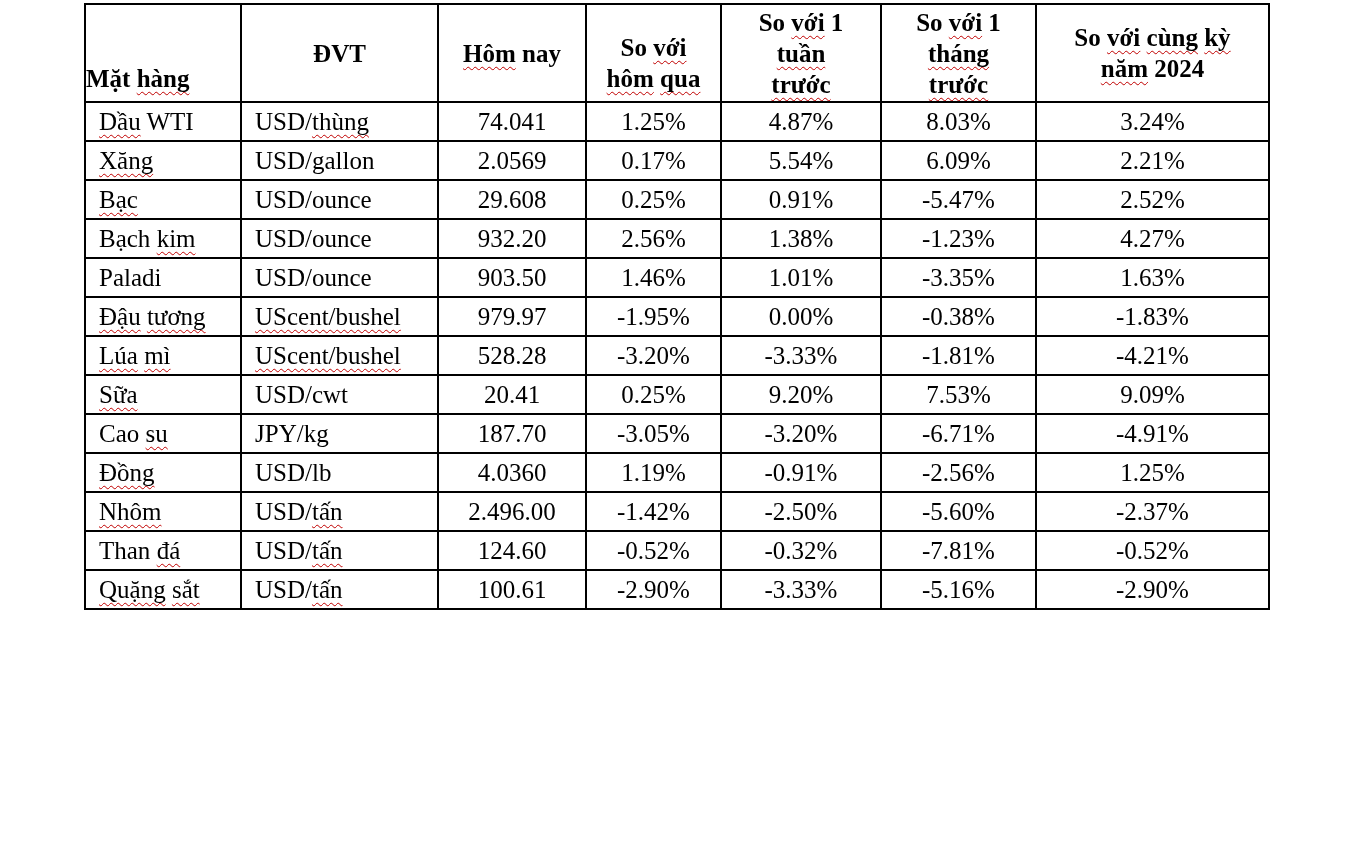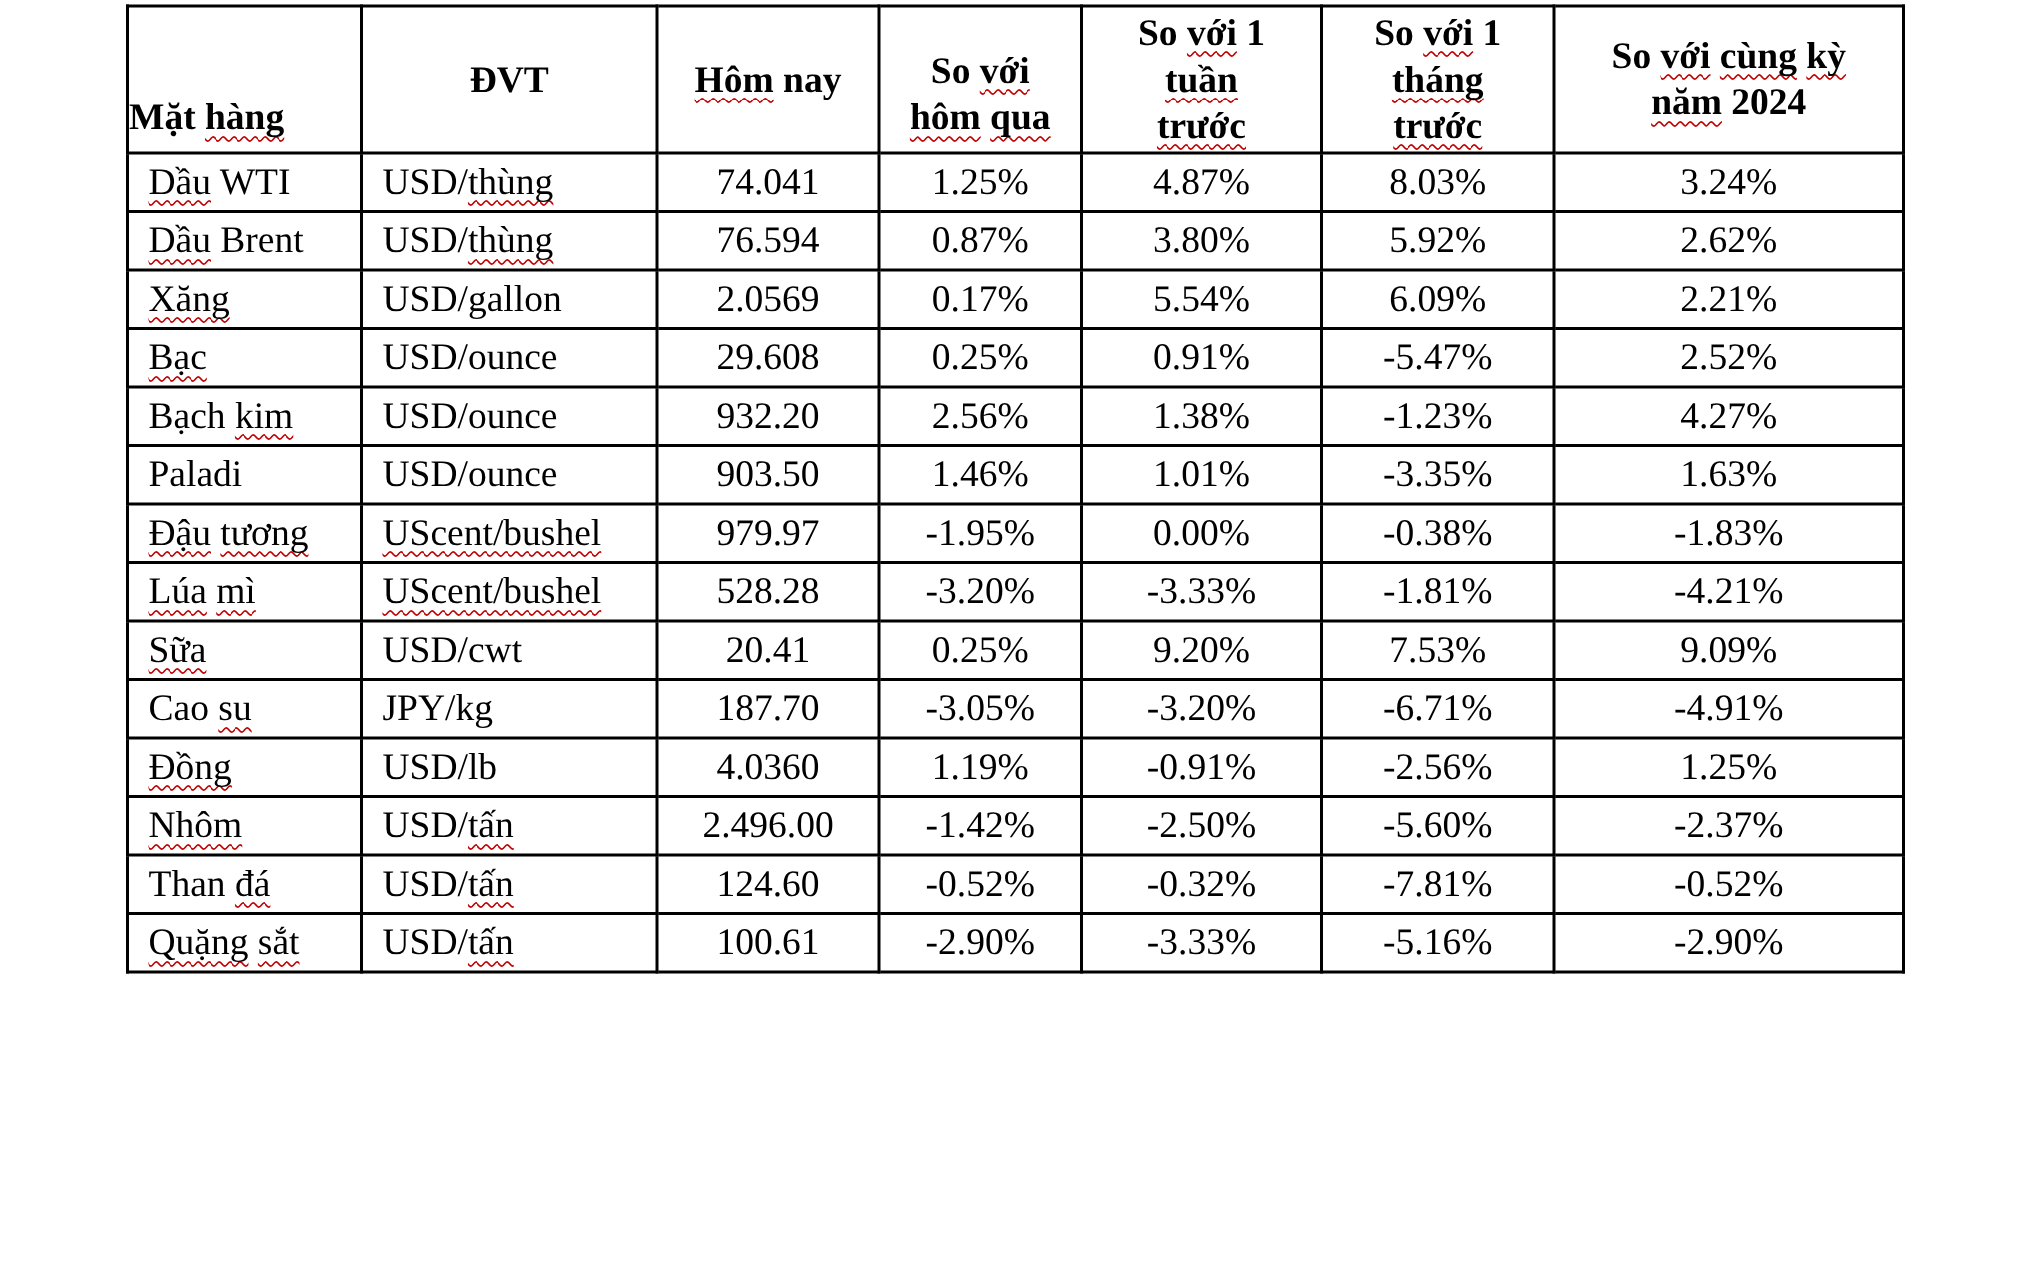--- a/index.html
+++ b/index.html
@@ -89,29 +89,20 @@
         <tr>
           <td class="l"><span class="sq">Dầu</span> WTI</td>
           <td class="l">USD/<span class="sq">thùng</span></td>
           <td class="c">74.041</td>
           <td class="c">1.25%</td>
           <td class="c">4.87%</td>
           <td class="c">8.03%</td>
           <td class="c">3.24%</td>
         </tr>
         <tr>
-          <td class="l"><span class="sq">Dầu</span> Brent</td>
-          <td class="l">USD/<span class="sq">thùng</span></td>
-          <td class="c">76.594</td>
-          <td class="c">0.87%</td>
-          <td class="c">3.80%</td>
-          <td class="c">5.92%</td>
-          <td class="c">2.62%</td>
-        </tr>
-        <tr>
           <td class="l"><span class="sq">Xăng</span></td>
           <td class="l">USD/gallon</td>
           <td class="c">2.0569</td>
           <td class="c">0.17%</td>
           <td class="c">5.54%</td>
           <td class="c">6.09%</td>
           <td class="c">2.21%</td>
         </tr>
         <tr>
           <td class="l"><span class="sq">Bạc</span></td>

